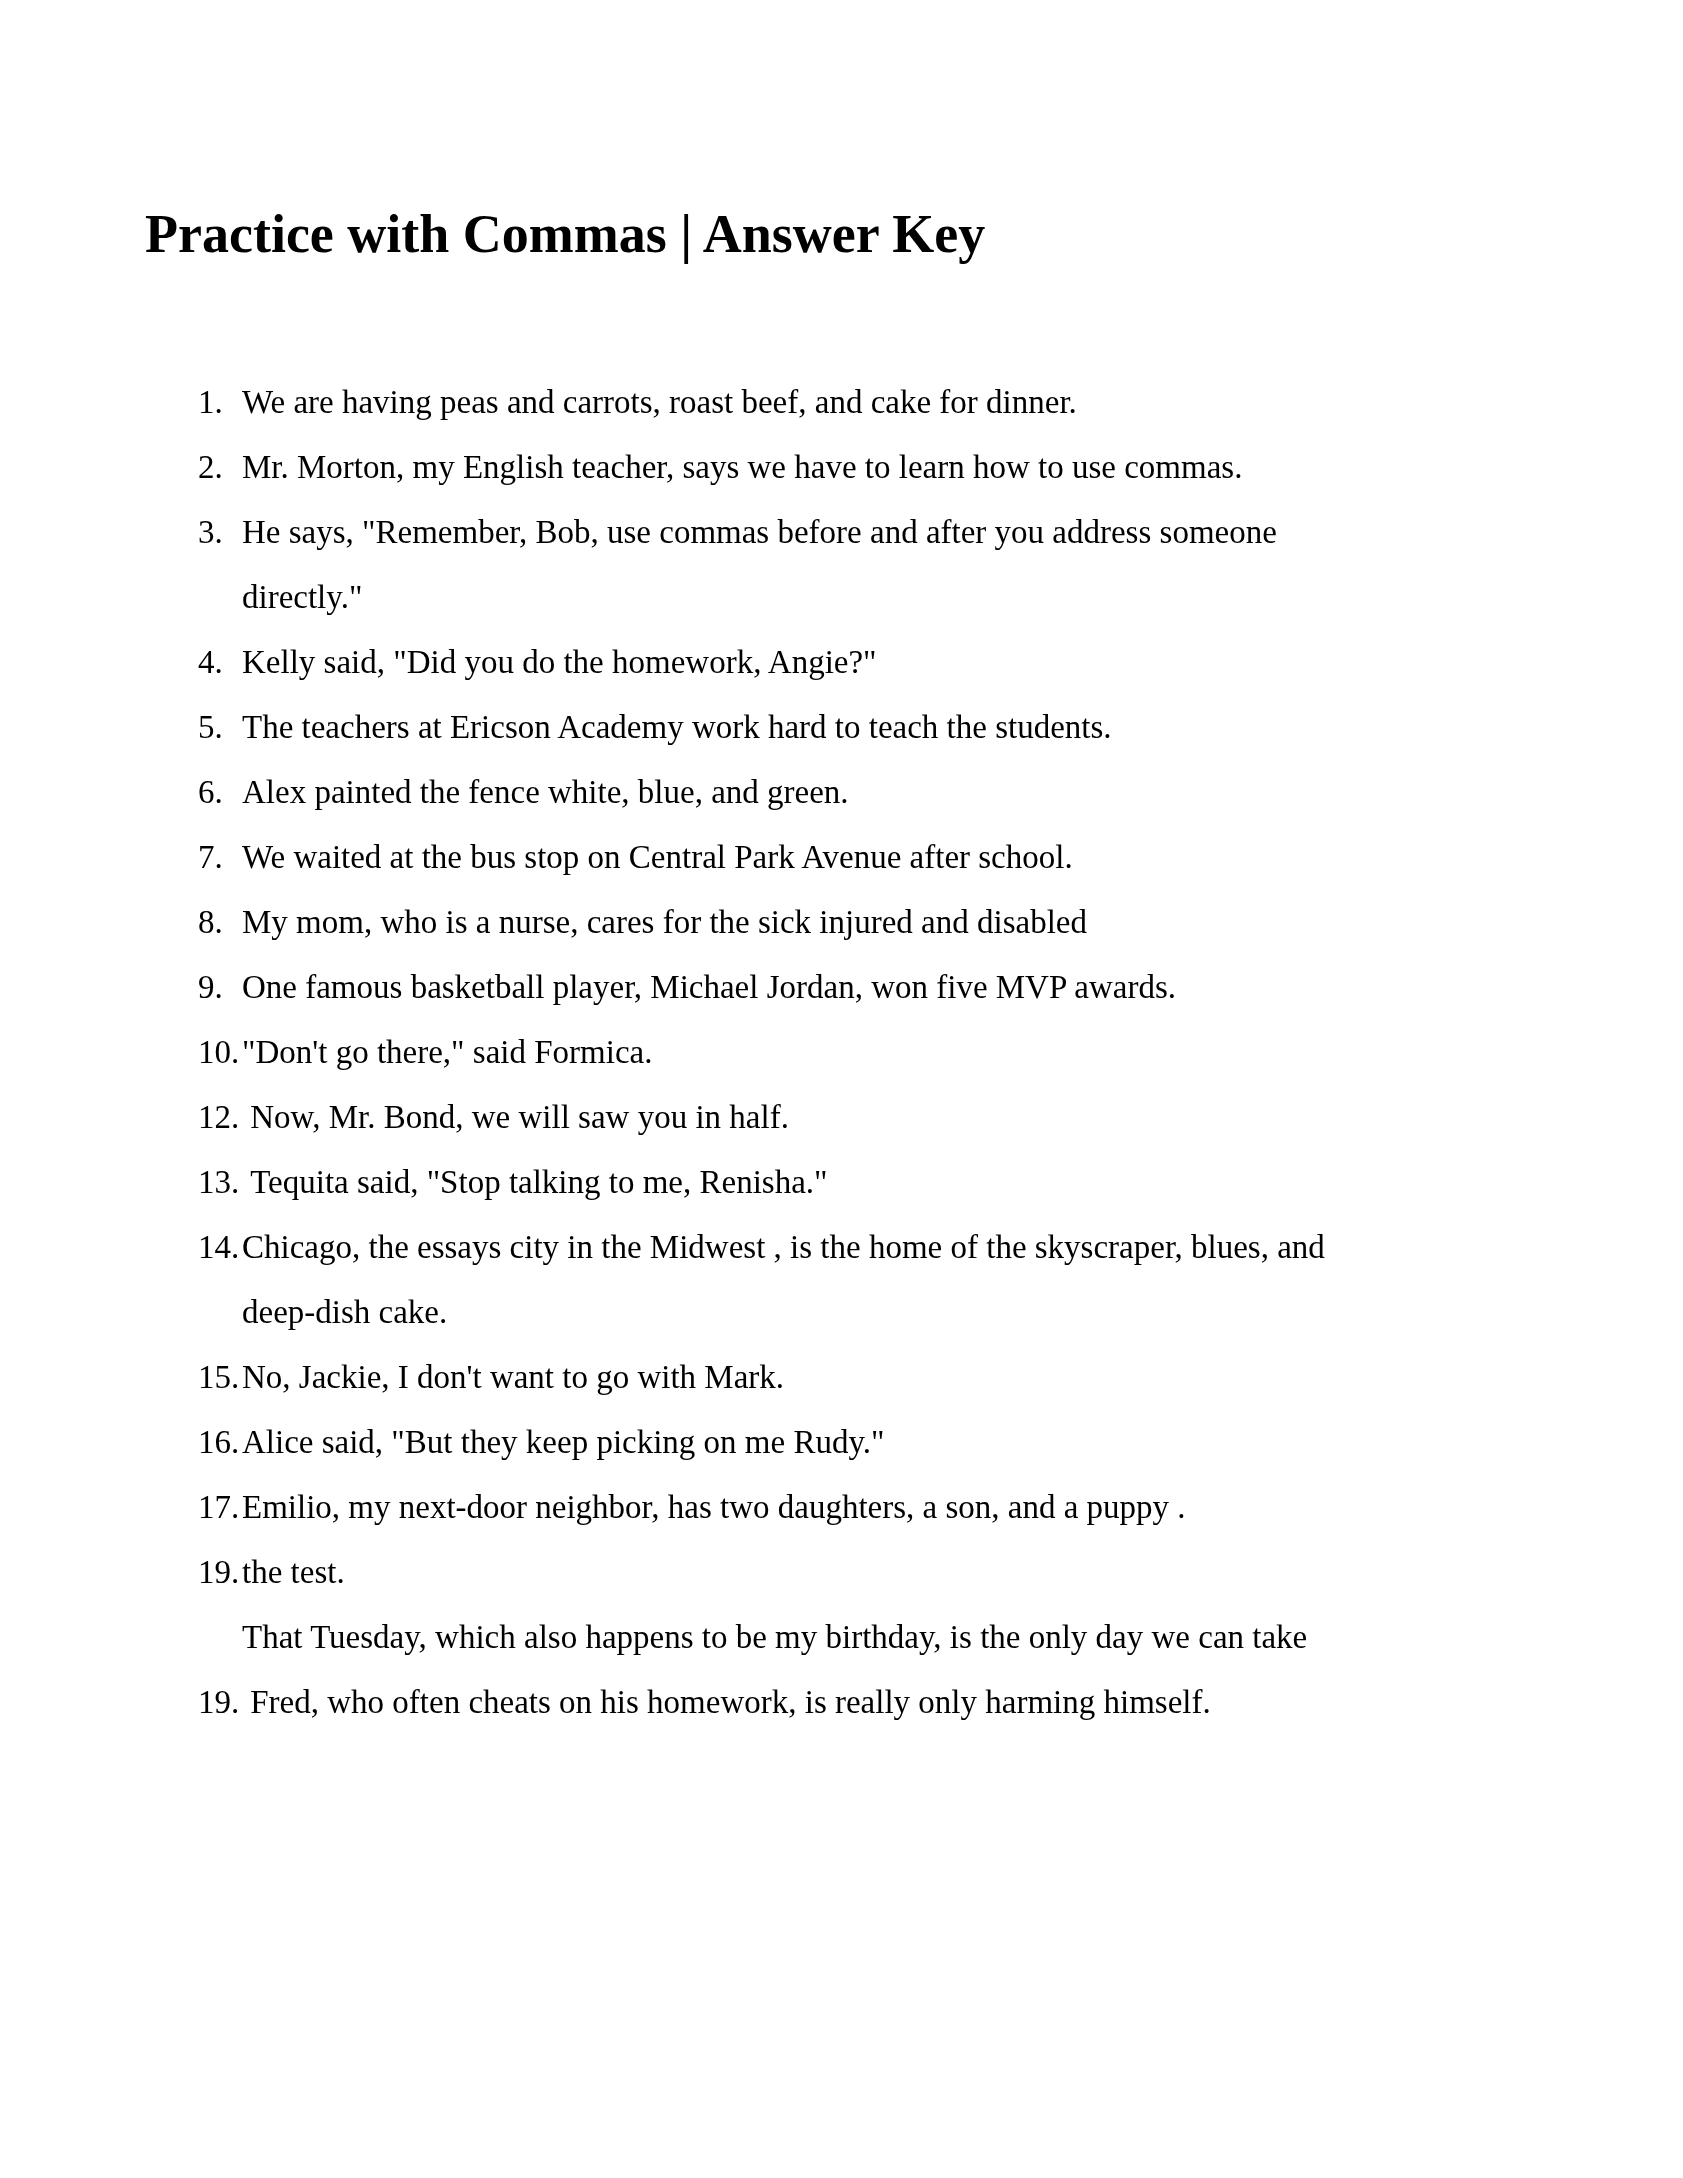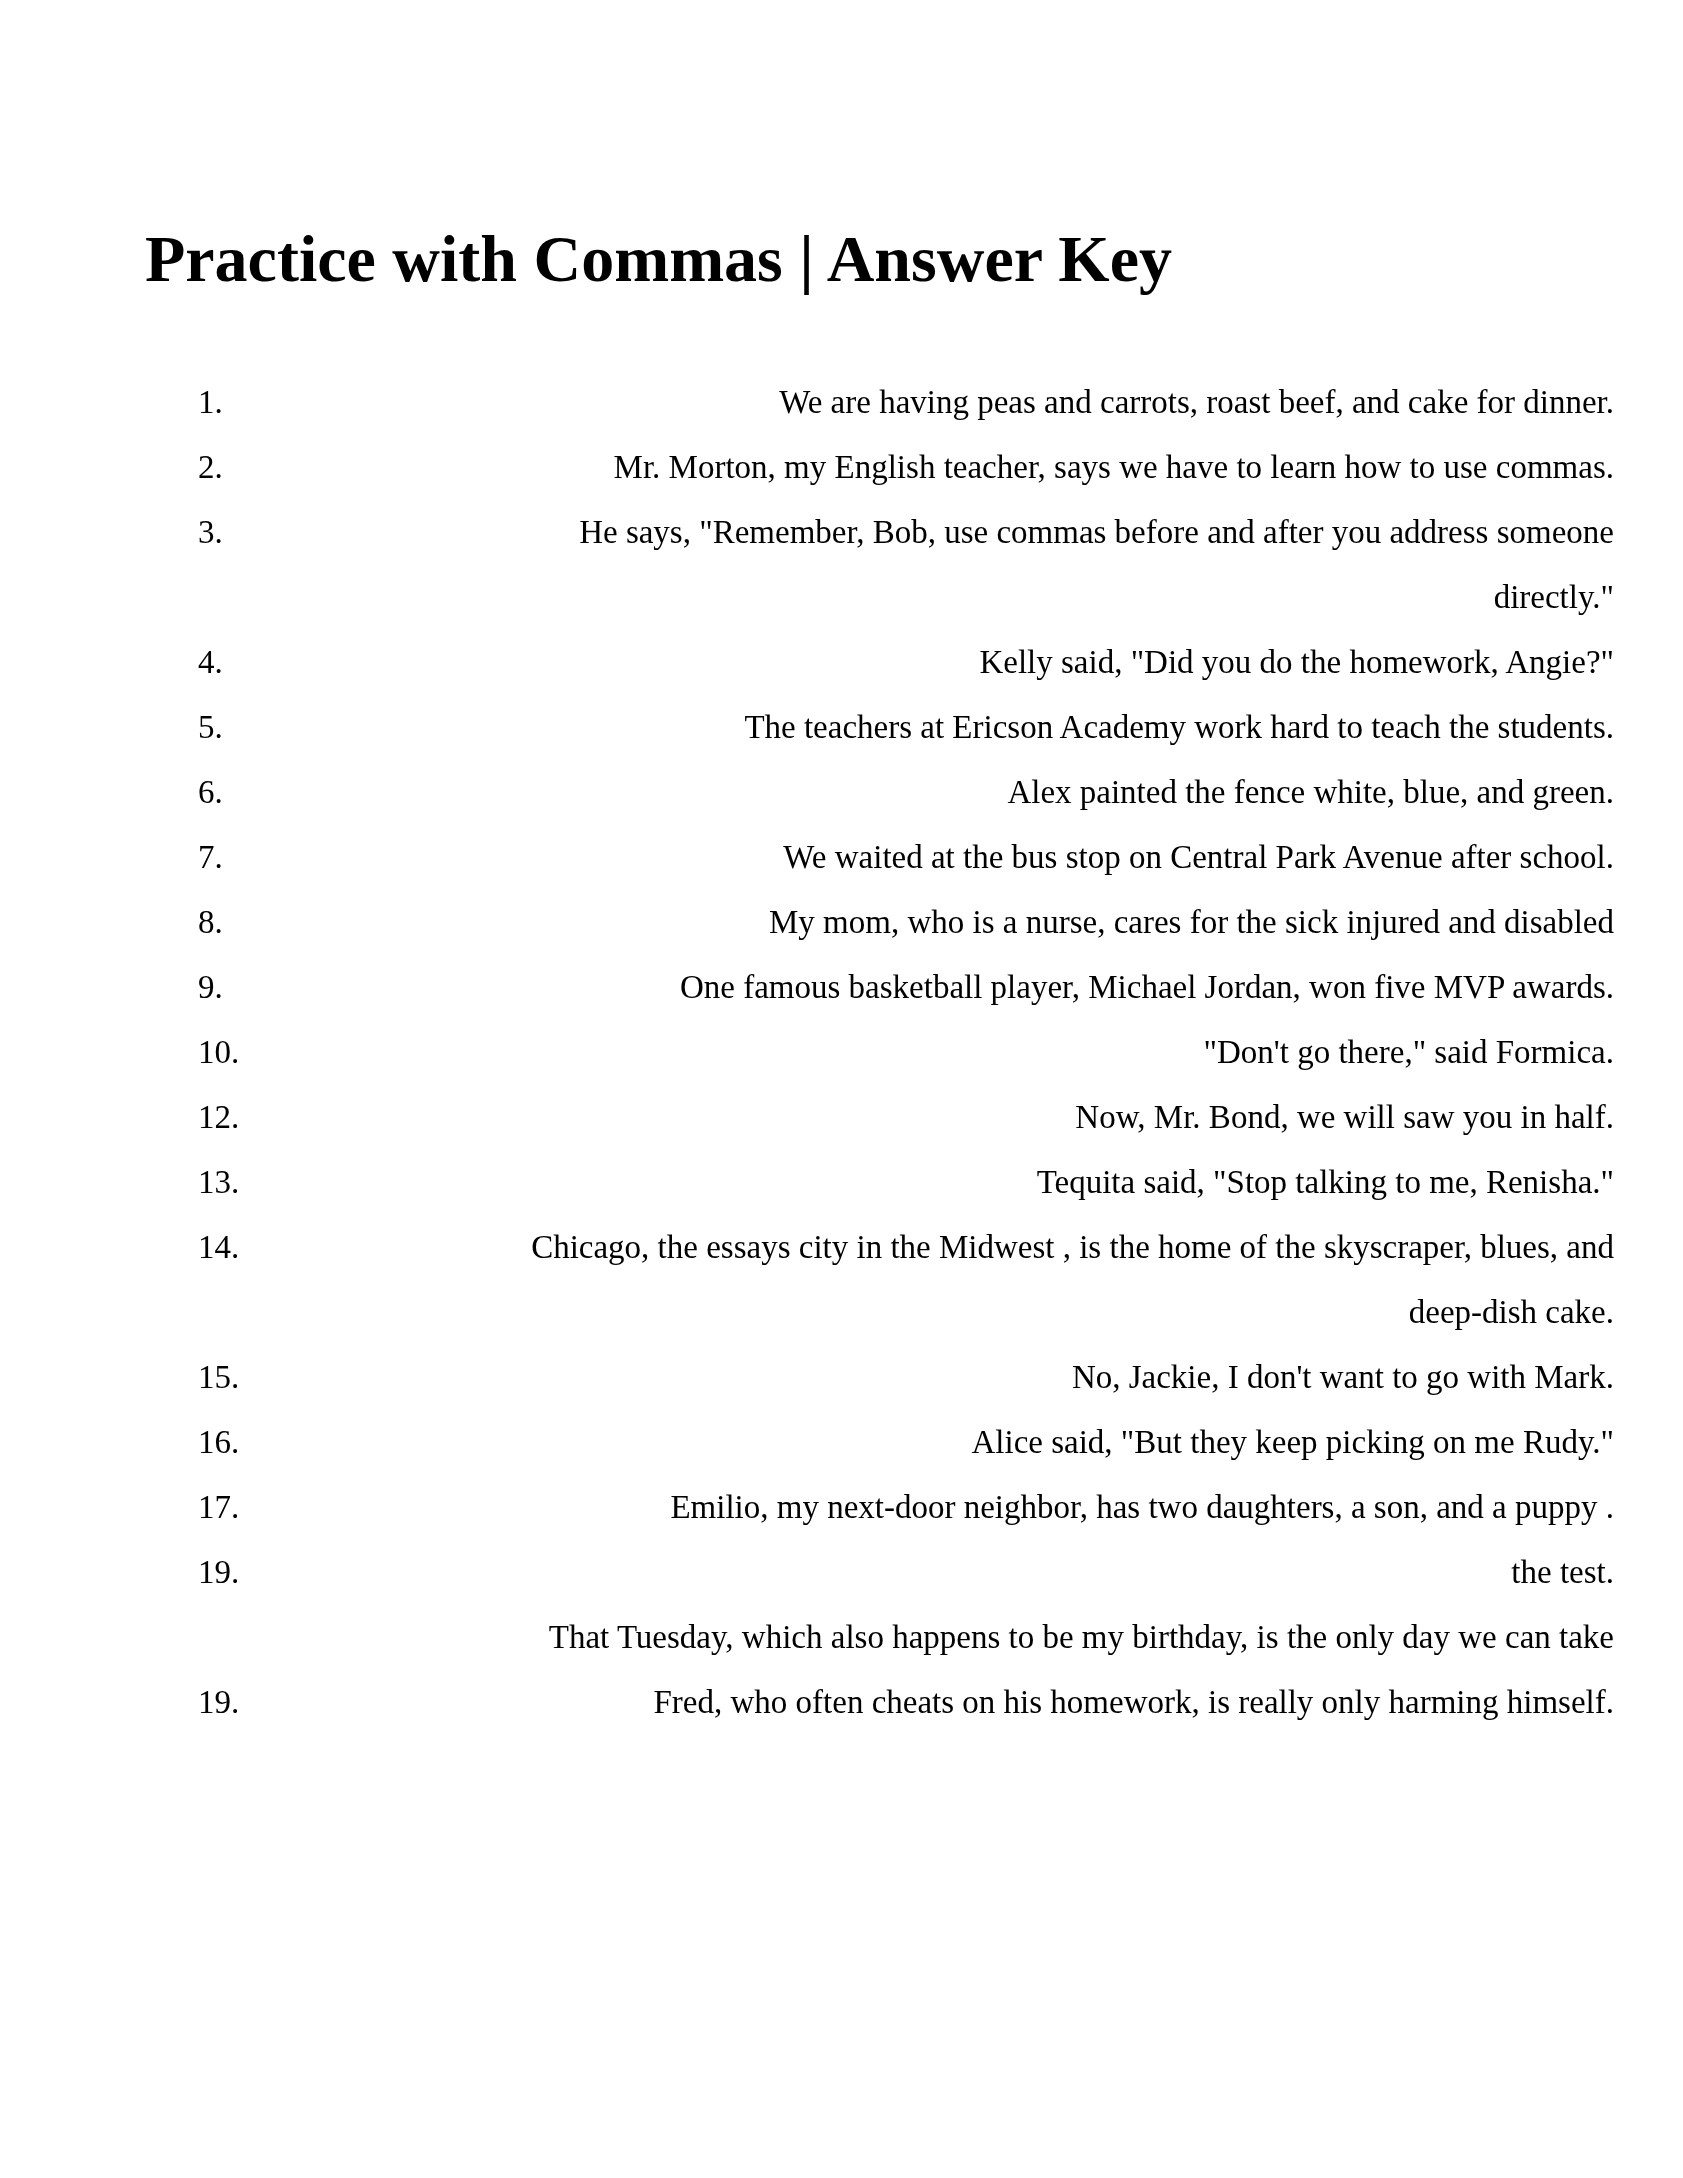--- a/index.html
+++ b/index.html
@@ -11,22 +11,22 @@
     position: relative;
     width: 1683px;
     height: 2178px;
     font-family: "Liberation Serif", serif;
     color: #000000;
     overflow: hidden;
   }
   .doc-title {
     position: absolute;
     left: 145px;
-    top: 182px;
-    font-size: 66px;
+    top: 166px;
+    font-size: 54px;
     font-weight: bold;
     line-height: 65px;
     white-space: pre;
   }
   .comma-list {
     position: absolute;
     left: 198px;
     top: 370px;
     width: 1416px;
   }
@@ -36,21 +36,20 @@
     font-size: 33px;
     line-height: 65px;
   }
   .num {
     flex: 0 0 44px;
     white-space: pre;
   }
   .lines {
     flex: 1 1 auto;
     white-space: pre-wrap;
-    text-align: right;
   }
   .line {
     display: block;
   }
 </style>
 </head>
 <body>
 
 <h1 class="doc-title">Practice with Commas | Answer Key</h1>
 

